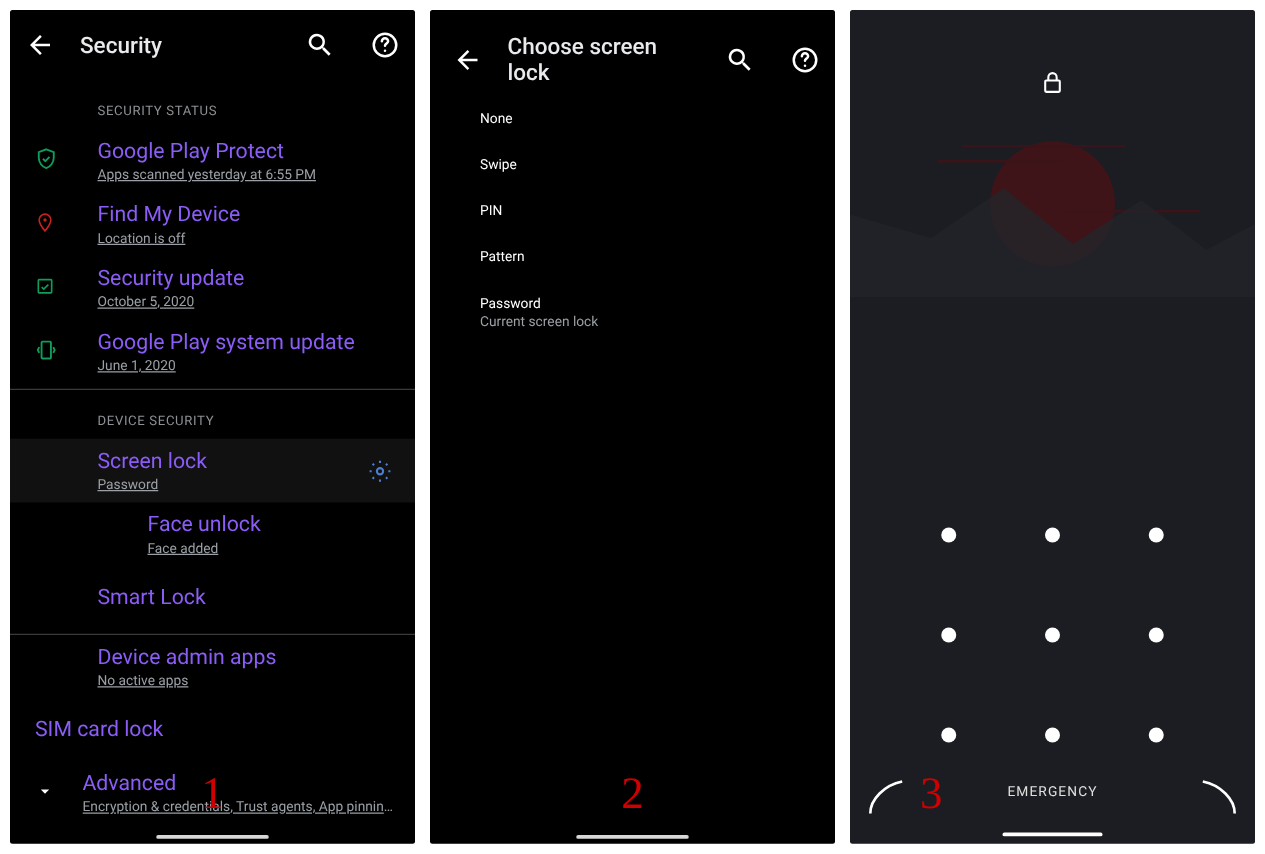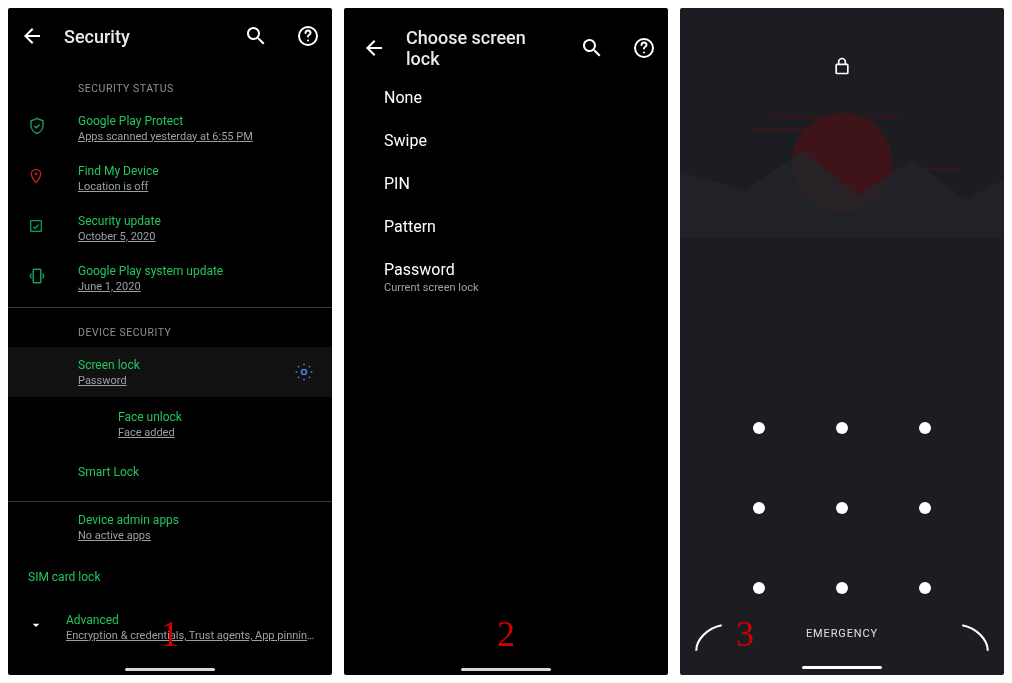--- a/index.html
+++ b/index.html
@@ -41,21 +41,21 @@
   }
   .row {
     display: flex;
     align-items: center;
     min-height: 50px;
     padding: 8px 16px 8px 20px;
     cursor: pointer;
   }
   .row .leading { width: 50px; display:flex; align-items:center; justify-content:flex-start; }
   .row .texts { flex: 1; display:flex; flex-direction:column; gap:2px; }
-  .row .label { font-size: 12px; color:#22c55e; }
+  .row .label { font-size: 17px; color:#8b5cf6; }
   .row .sub { font-size: 11px; color:#9aa0a6;text-decoration:underline; }
   .divider { height:1px; background:#3a3a3a; margin: 4px 0 0 0; }
   .row.highlight { background:#111; }
   .gear { width: 20px; height:20px; }
   .step-num {
     position: absolute;
     bottom: 20px;
     left: 50%;
     transform: translateX(-50%);
     color: #d00000;
@@ -63,21 +63,21 @@
     font-family: 'Times New Roman', serif;
     font-weight: 400;
   }
   .nav-handle {
     position:absolute;
     bottom:4px; left:50%; transform:translateX(-50%);
     width:90px; height:3px; background:#d8d8d8; border-radius:2px;
   }
   
   .opt-row { padding: 12px 16px 12px 40px; cursor:pointer; }
-  .opt-row .label { font-size:16px; color:#fff; }
+  .opt-row .label { font-size:11px; color:#fff; }
   .opt-row .sub { font-size:11px; color:#9aa0a6; margin-top:2px;}
   
   .screen3 { background:#1c1d22; }
   .wallpaper { position:absolute; top:30px; left:0; right:0; height:200px; }
   .sun { position:absolute; top:75px; left:50%; transform:translateX(-50%); width:100px; height:100px; border-radius:50%; background:#3f1418; }
   .mountain { position:absolute; bottom:0; left:0; right:0; height:95px; background:#23242a; clip-path: polygon(0 100%, 0 30%, 20% 50%, 38% 8%, 55% 55%, 72% 18%, 88% 60%, 100% 38%, 100% 100%); opacity:.8;}
   .stream { position:absolute; height:2px; background:#3a1418; }
   .stream.s1{ top:78px; left:90px; width:130px;}
   .stream.s2{ top:90px; left:70px; width:100px;}
   .stream.s3{ top:130px; left:170px; width:110px;}

